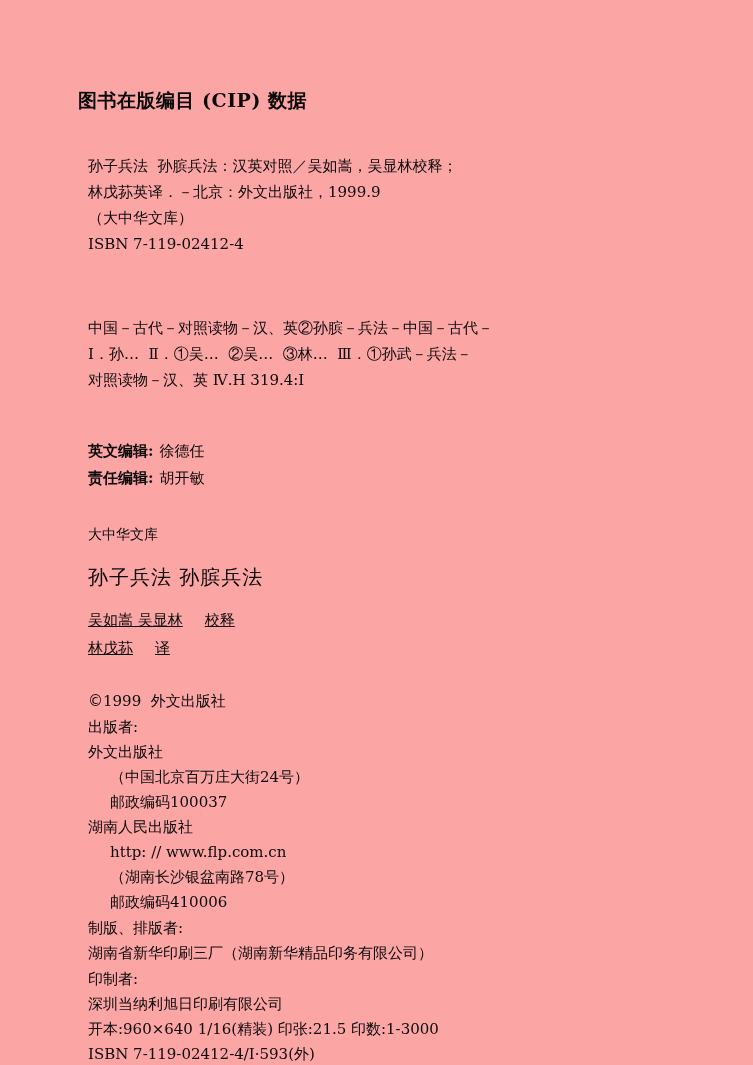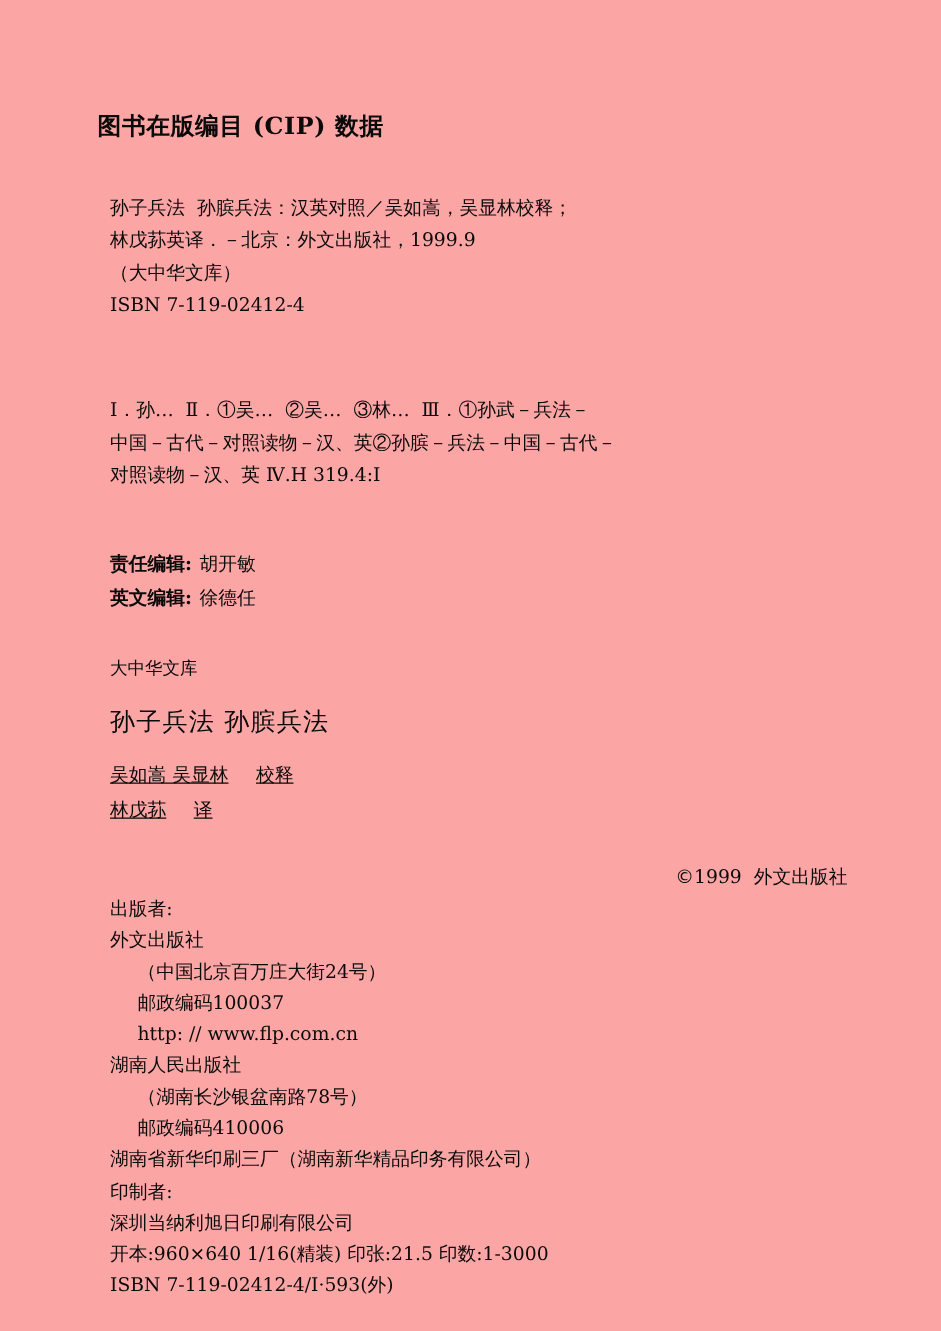--- a/index.html
+++ b/index.html
@@ -81,21 +81,20 @@
     line-height: 28px;
     text-decoration: underline;
   }
   .author-line .role {
     margin-left: 22px;
   }
   .copyright-line {
     font-size: 15px;
     padding-left: 10px;
     line-height: 26px;
-    text-align: right;
   }
   .pub-label {
     font-size: 15px;
     font-weight: normal;
     padding-left: 10px;
     line-height: 26px;
   }
   .pub-line {
     font-size: 15px;
     padding-left: 10px;
@@ -123,35 +122,35 @@
     <div class="block">
       <div class="line indent1">孙子兵法  孙膑兵法：汉英对照／吴如嵩，吴显林校释；</div>
       <div class="line indent1">林戊荪英译．－北京：外文出版社，1999.9</div>
       <div class="line indent1">（大中华文库）</div>
       <div class="line indent1">ISBN 7-119-02412-4</div>
     </div>
 
     <div class="gap-md"></div>
 
     <div class="block">
+      <div class="line indent1">中国－古代－对照读物－汉、英②孙膑－兵法－中国－古代－</div>
       <div class="line indent1">Ⅰ．孙…  Ⅱ．①吴…  ②吴…  ③林…  Ⅲ．①孙武－兵法－</div>
-      <div class="line indent1">中国－古代－对照读物－汉、英②孙膑－兵法－中国－古代－</div>
       <div class="line indent1">对照读物－汉、英 Ⅳ.H 319.4:Ⅰ</div>
     </div>
 
     <div class="gap-md"></div>
 
 
     <div class="gap-lg"></div>
 
     <div class="editor-row">
-      <span class="lbl">责任编辑:</span><span class="val">胡开敏</span>
+      <span class="lbl">英文编辑:</span><span class="val">徐德任</span>
     </div>
     <div class="editor-row">
-      <span class="lbl">英文编辑:</span><span class="val">徐德任</span>
+      <span class="lbl">责任编辑:</span><span class="val">胡开敏</span>
     </div>
 
     <div class="gap-xl"></div>
 
     <div class="series-label">大中华文库</div>
     <div class="book-title">孙子兵法   孙膑兵法</div>
 
     <div class="author-line">
       <span>吴如嵩   吴显林</span><span class="role">校释</span>
     </div>
@@ -162,25 +161,26 @@
     <div class="gap-lg"></div>
 
     <div class="copyright-line">
       <span class="copysym">©</span><span>1999</span>&nbsp;&nbsp;<span>外文出版社</span>
     </div>
 
     <div class="pub-label">出版者:</div>
     <div class="pub-line">外文出版社</div>
     <div class="pub-line sub">（中国北京百万庄大街24号）</div>
     <div class="pub-line sub">邮政编码100037</div>
+    <div class="pub-line">湖南人民出版社</div>
     <div class="pub-line sub mono">http: // www.flp.com.cn</div>
-    <div class="pub-line">湖南人民出版社</div>
     <div class="pub-line sub">（湖南长沙银盆南路78号）</div>
     <div class="pub-line sub">邮政编码410006</div>
 
+    <div class="pub-label">制版、排版者:</div>
     <div class="pub-line">湖南省新华印刷三厂（湖南新华精品印务有限公司）</div>
 
     <div class="pub-label">印制者:</div>
     <div class="pub-line">深圳当纳利旭日印刷有限公司</div>
     <div class="pub-line">开本:960×640   1/16(精装)   印张:21.5   印数:1-3000</div>
     <div class="pub-line">ISBN 7-119-02412-4/Ⅰ·593(外)</div>
 
   </div>
 </div>
 

